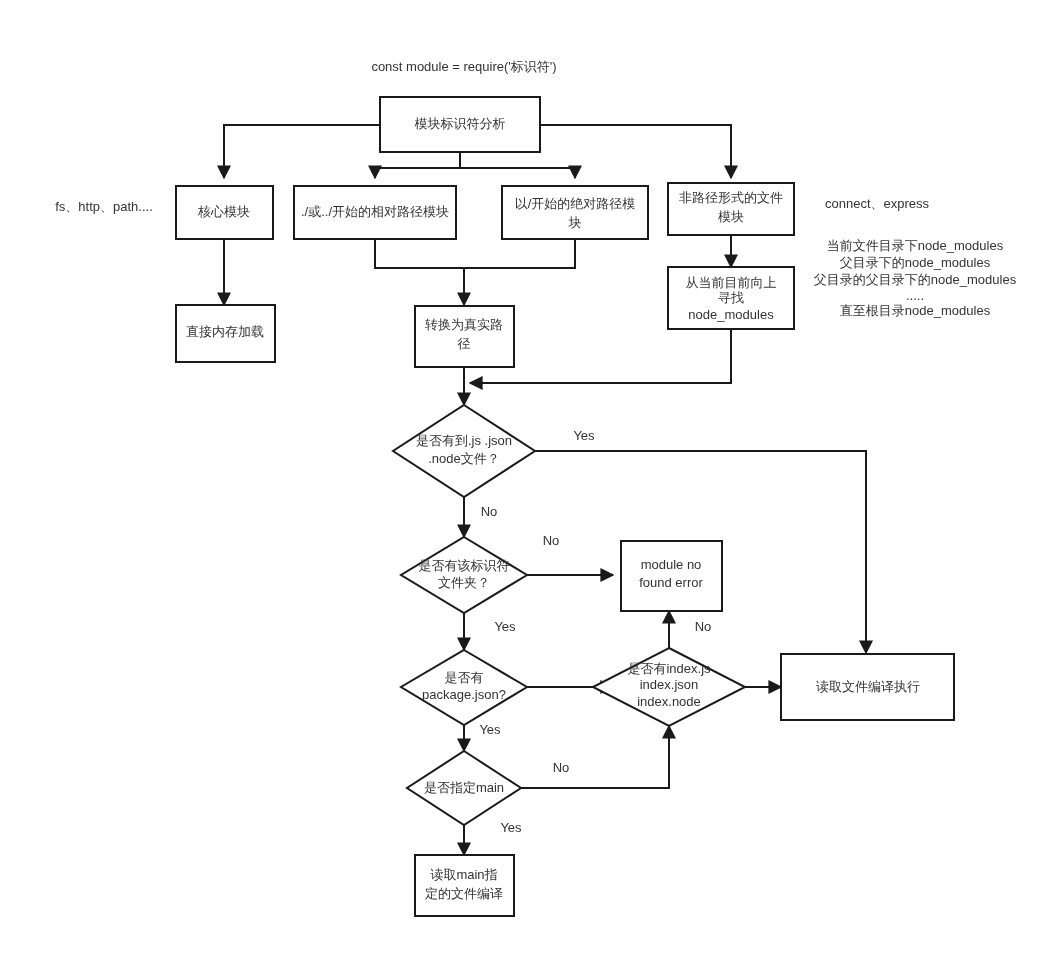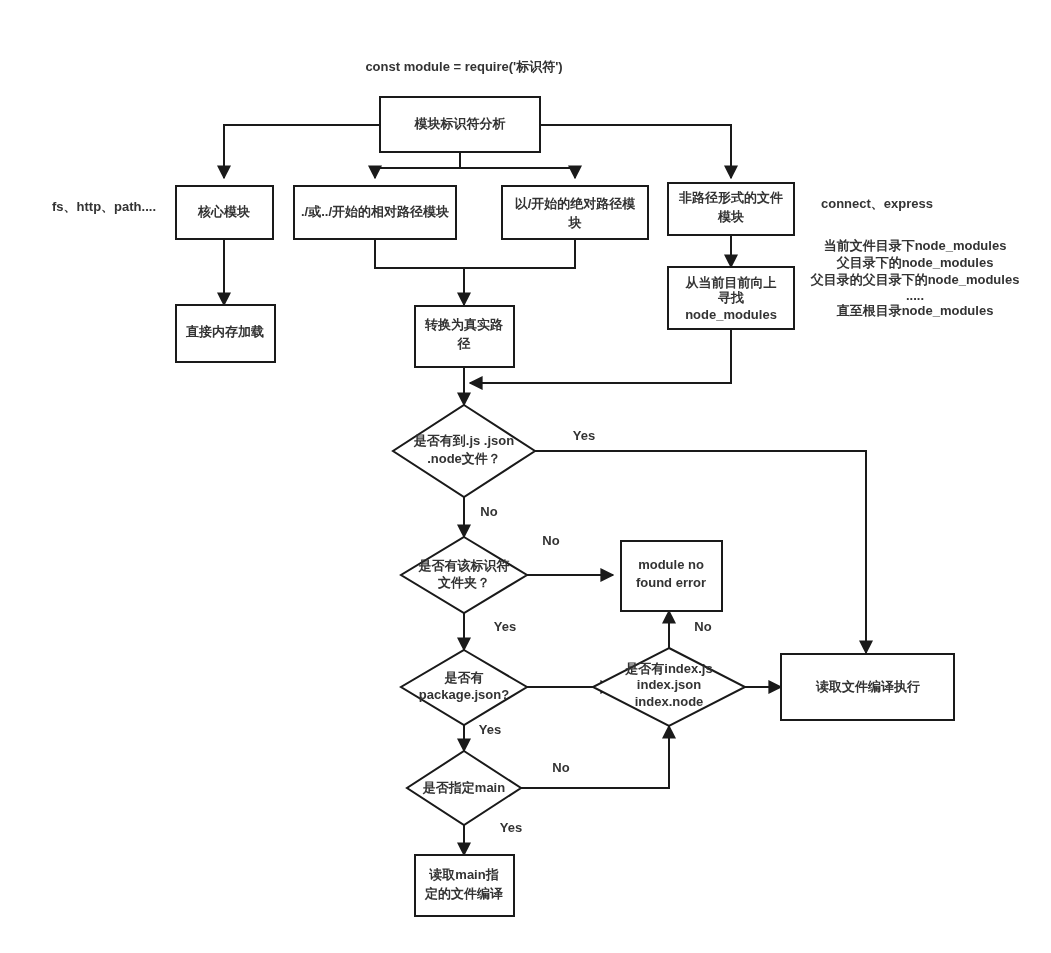--- a/index.html
+++ b/index.html
@@ -11,21 +11,20 @@
     width: 1051px;
     height: 953px;
     font-family: "Liberation Sans", "DejaVu Sans", sans-serif;
     color: #333333;
     overflow: hidden;
   }
   #canvas {
     position: relative;
     width: 1051px;
     height: 706px;
-    font-weight: bold;
   }
   svg.flow {
     position: absolute;
     left: 0;
     top: 0;
     width: 1051px;
     height: 953px;
   }
   .shape-rect {
     fill: #ffffff;

